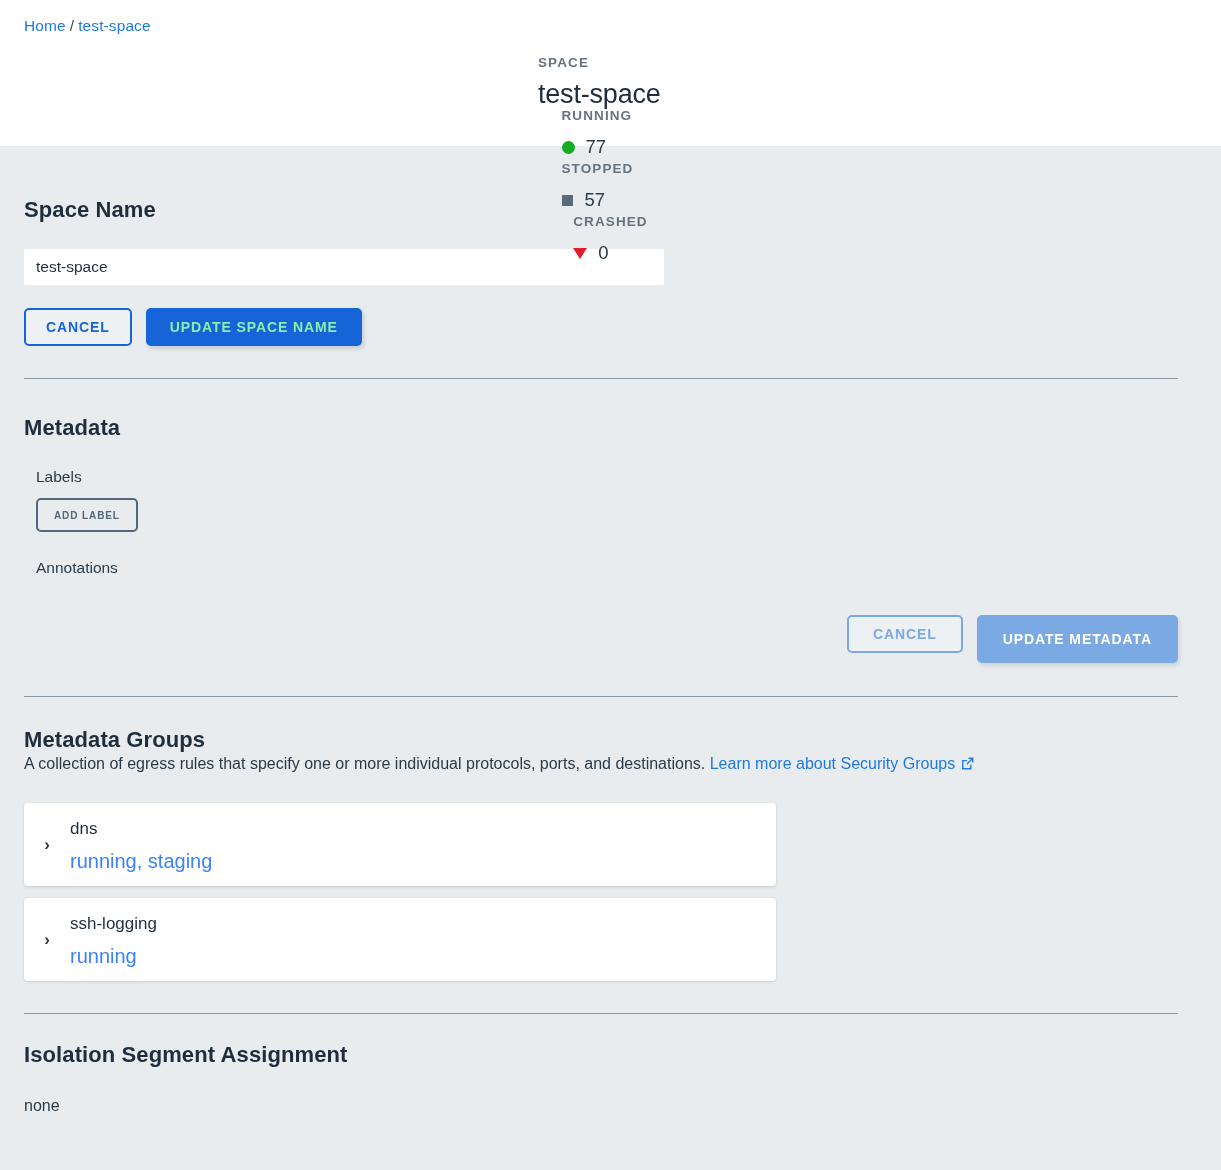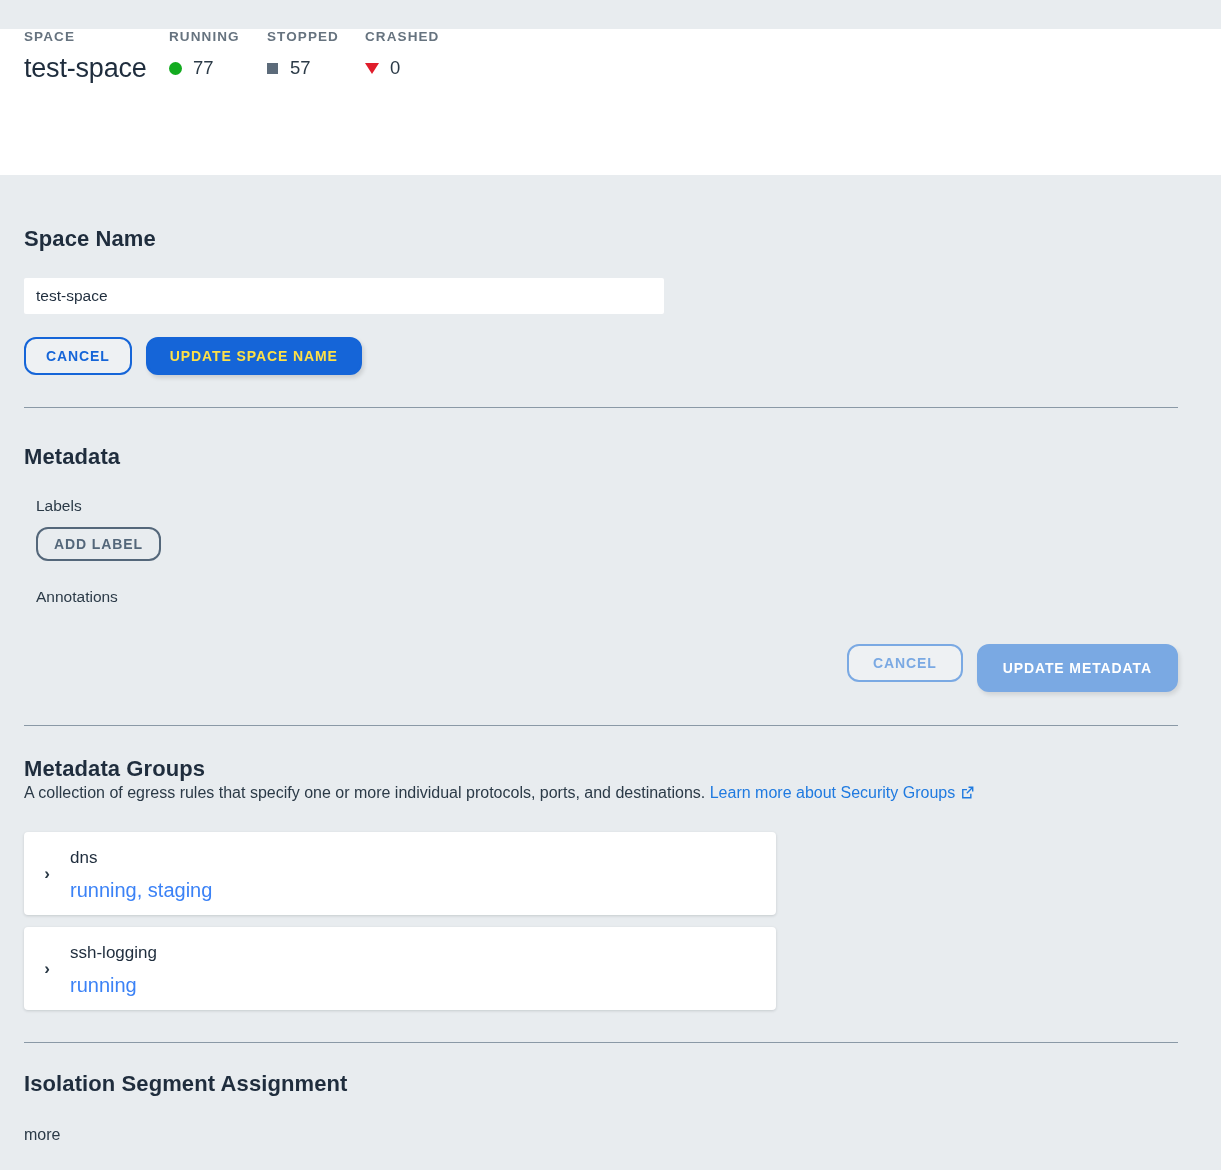--- a/index.html
+++ b/index.html
@@ -31,21 +31,22 @@
     text-decoration: none;
   }
   .breadcrumb .crumb-sep {
     color: #3b4a57;
     margin: 0 4px;
   }
 
   .stats {
     display: flex;
     align-items: center;
-    margin-top: 29px;
+    margin-top: 18px;
+    flex-direction: column;
   }
   .stat-block { display: flex; flex-direction: column; }
   .stat-block.space-block { width: 145px; }
   .stat-block.running-block { width: 98px; }
   .stat-block.stopped-block { width: 98px; }
   .stat-label {
     font-size: 13.5px;
     font-weight: bold;
     letter-spacing: 1.1px;
     color: #66737f;
@@ -124,37 +125,37 @@
     color: #1f2d3d;
   }
   .btn-row { display: flex; margin-top: 23px; align-items: flex-start; }
 
   .btn {
     font-family: inherit;
     font-size: 14px;
     font-weight: bold;
     letter-spacing: 0.9px;
     text-transform: uppercase;
-    border-radius: 12px;
+    border-radius: 5px;
     cursor: pointer;
     white-space: nowrap;
   }
   .btn-outline-primary {
     height: 38px;
     padding: 0 20px;
     background: #eef1f3;
     border: 2px solid #1565d8;
     color: #1565d8;
   }
   .btn-solid-primary {
     height: 38px;
     padding: 0 22px;
     background: #1565d8;
     border: 2px solid #1565d8;
-    color: #fde047;
+    color: #86efac;
     margin-left: 14px;
     box-shadow: 2px 3px 4px rgba(0,0,0,0.13);
   }
   .btn-outline-muted {
     height: 38px;
     padding: 0 24px;
     background: #eef1f3;
     border: 2px solid #7aa9e3;
     color: #7aa9e3;
   }
@@ -166,21 +167,21 @@
     color: #ffffff;
     margin-left: 14px;
     box-shadow: 2px 3px 4px rgba(0,0,0,0.10);
   }
   .btn-outline-slate {
     height: 34px;
     padding: 0 16px;
     background: transparent;
     border: 2px solid #54677a;
     color: #54677a;
-    font-size: 14px;
+    font-size: 10px;
   }
 
   .rule-space-name { margin-top: 32px; }
 
   
   .metadata-section { padding-top: 36px; }
   .sub-label {
     font-size: 15.5px;
     color: #2b3a47;
     font-weight: 400;
@@ -258,20 +259,23 @@
     margin-top: 29px;
     font-size: 16px;
     color: #2b3a47;
   }
 </style>
 </head>
 <body>
 
 <div class="page-header">
 
+  <div class="breadcrumb">
+    <a href="#">Home</a><span class="crumb-sep">/</span><a href="#">test-space</a>
+  </div>
 
   <div class="stats">
 
     <div class="stat-block space-block">
       <div class="stat-label">SPACE</div>
       <div class="stat-value-row">
         <span class="space-name-big">test-space</span>
       </div>
     </div>
 
@@ -365,16 +369,16 @@
         </div>
       </div>
 
     </div>
   </div>
 
   <div class="divider rule-secgroups"></div>
 
   <div class="iso-section">
     <div class="section-title">Isolation Segment Assignment</div>
-    <div class="iso-value">more</div>
+    <div class="iso-value">none</div>
   </div>
 
 </div>
 
 </body></html>

